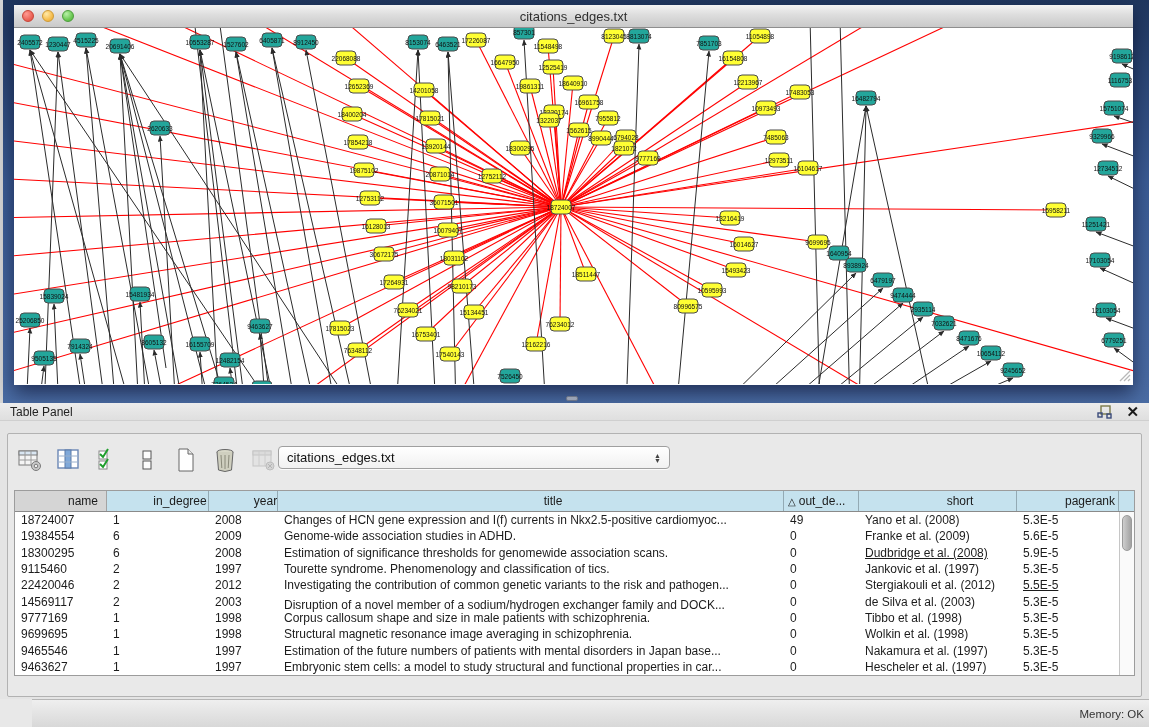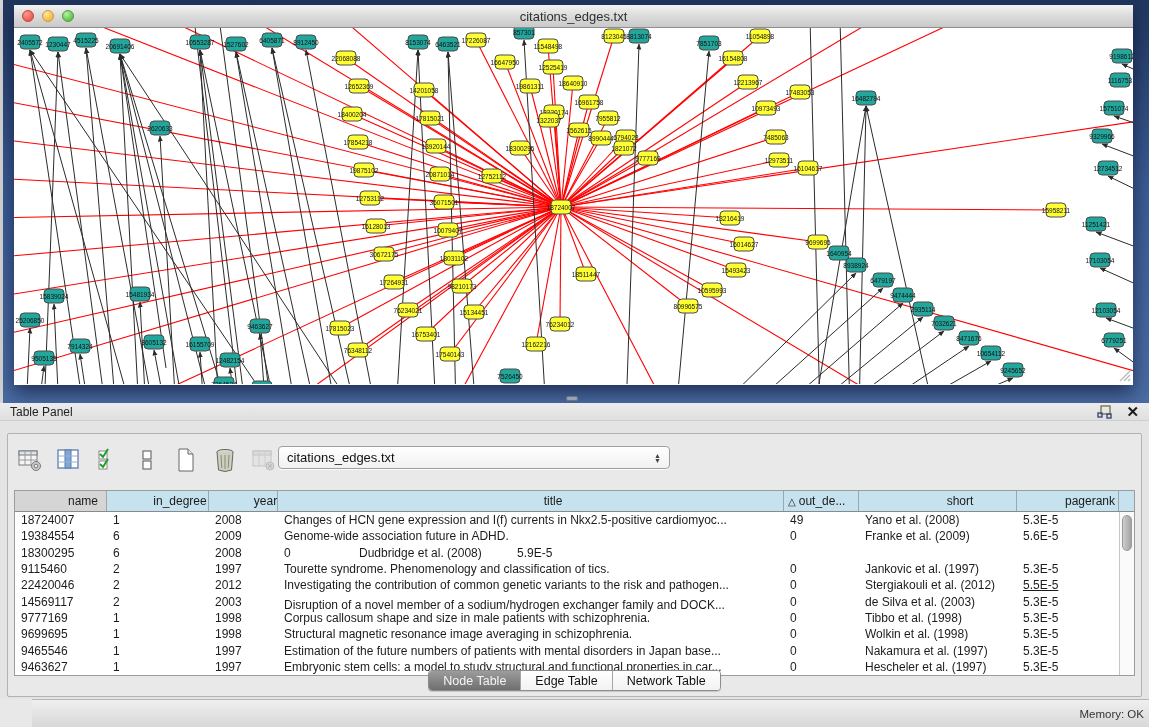--- a/index.html
+++ b/index.html
@@ -808,31 +808,32 @@
             <div class="cell" style="width: 69px;">2008</div>
             <div class="cell" style="width: 506px;">Changes of HCN gene expression and I(f) currents in Nkx2.5-positive cardiomyoc...</div>
             <div class="cell" style="width: 75px;">49</div>
             <div class="cell" style="width: 158px;">Yano et al. (2008)</div>
             <div class="cell" style="width: 102px;">5.3E-5</div>
           </div>
           <div class="data-row">
             <div class="cell" style="width: 92px;">19384554</div>
             <div class="cell" style="width: 102px;">6</div>
             <div class="cell" style="width: 69px;">2009</div>
-            <div class="cell" style="width: 506px;">Genome-wide association future in ADHD.</div>
+            <div class="cell" style="width: 506px;">Genome-wide association studies in ADHD.</div>
             <div class="cell" style="width: 75px;">0</div>
             <div class="cell" style="width: 158px;">Franke et al. (2009)</div>
             <div class="cell" style="width: 102px;">5.6E-5</div>
           </div>
           <div class="data-row">
             <div class="cell" style="width: 92px;">18300295</div>
             <div class="cell" style="width: 102px;">6</div>
             <div class="cell" style="width: 69px;">2008</div>
+            <div class="cell" style="width: 506px;">Estimation of significance thresholds for genomewide association scans.</div>
             <div class="cell" style="width: 75px;">0</div>
-            <div class="cell" style="width: 158px;">Dudbridge et al. (2008)</div>
+            <div class="cell" style="width: 158px; text-decoration: underline;">Dudbridge et al. (2008)</div>
             <div class="cell" style="width: 102px;">5.9E-5</div>
           </div>
           <div class="data-row">
             <div class="cell" style="width: 92px;">9115460</div>
             <div class="cell" style="width: 102px;">2</div>
             <div class="cell" style="width: 69px;">1997</div>
             <div class="cell" style="width: 506px;">Tourette syndrome. Phenomenology and classification of tics.</div>
             <div class="cell" style="width: 75px;">0</div>
             <div class="cell" style="width: 158px;">Jankovic et al. (1997)</div>
             <div class="cell" style="width: 102px;">5.3E-5</div>
@@ -890,26 +891,19 @@
             <div class="cell" style="width: 75px;">0</div>
             <div class="cell" style="width: 158px;">Hescheler et al. (1997)</div>
             <div class="cell" style="width: 102px;">5.3E-5</div>
           </div>
         </div>
       <div class="vscroll">
         <div class="vthumb"></div>
       </div>
     </div>
 
-    <div class="tabs-strip">
-      <div class="seg" id="seg-tabs">
-          <div class="seg-btn active">Node Table</div>
-          <div class="seg-btn">Edge Table</div>
-          <div class="seg-btn">Network Table</div>
-        </div>
-    </div>
   </div>
 </div>
 
 <div class="status-bar">
   <span class="mem-label">Memory: OK</span>
   <span class="mem-dot"></span>
 </div>
 
 </body></html>

